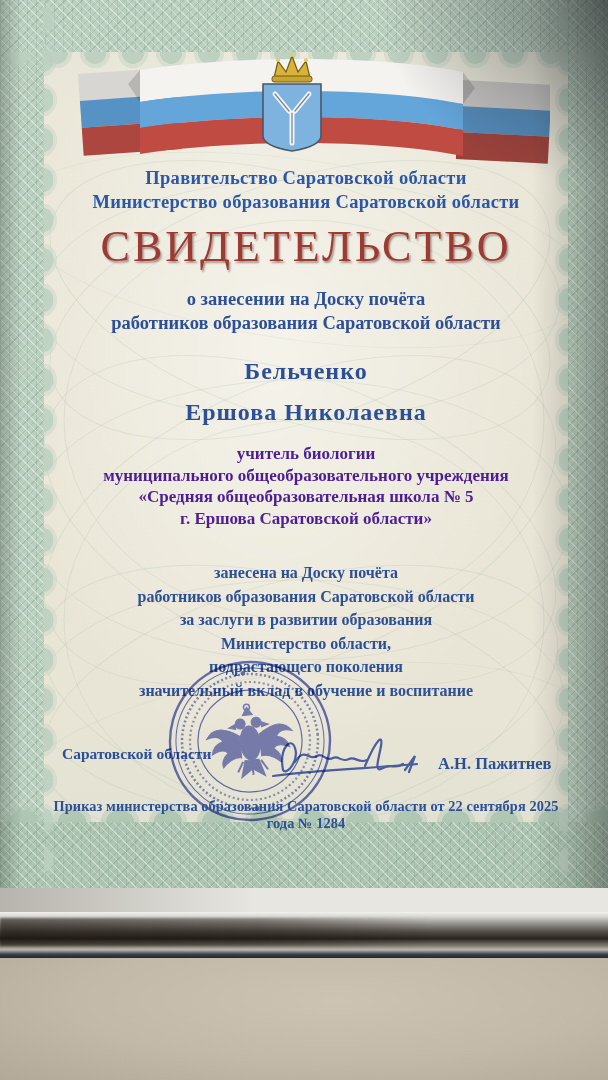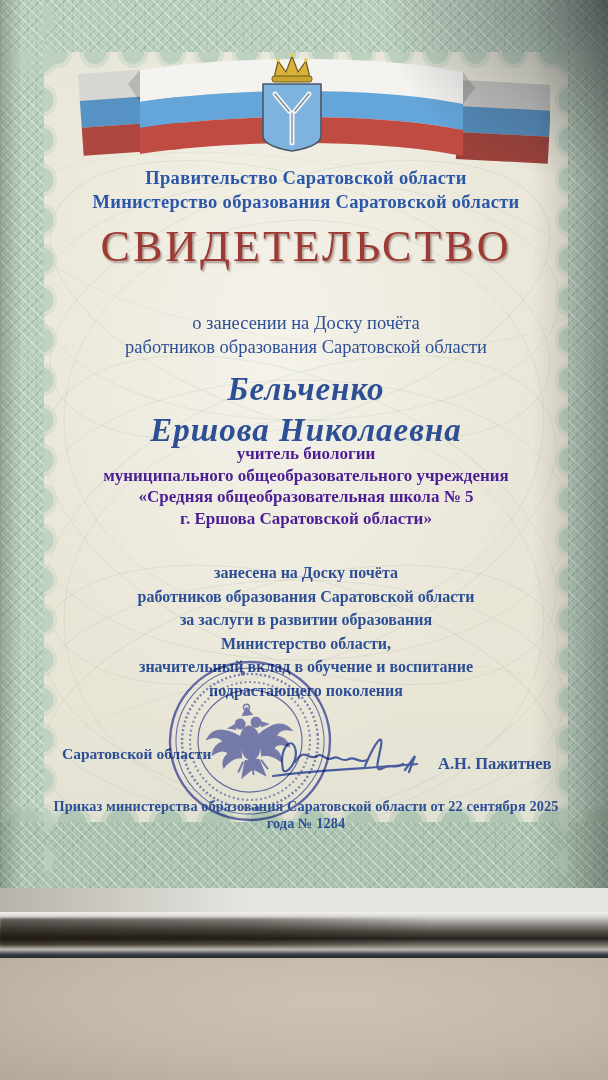--- a/index.html
+++ b/index.html
@@ -50,22 +50,22 @@
     background-size:16px 40px;background-repeat:repeat-y;}
   .scallop-right{right:40px;top:0;width:16px;height:888px;
     background-image:radial-gradient(ellipse 16px 20px at 100% 50%, rgba(188,208,192,.9) 0 58%, rgba(188,208,192,.35) 60% 80%, transparent 82%);
     background-size:16px 40px;background-repeat:repeat-y;}
 
   
   .tcenter{left:44px;width:524px;text-align:center;}
   .issuer{top:166px;color:#2b57a8;font-weight:bold;font-size:18.5px;line-height:24px;letter-spacing:.3px;}
   .cert-title{top:221px;color:#9d3a33;font-weight:normal;font-size:44px;letter-spacing:3px;
     text-shadow:1.5px 2px 2px rgba(70,35,30,.45);}
-  .subtitle{top:288px;color:#2d4f96;font-weight:normal;font-size:18.5px;line-height:23.5px;margin-top:24px;}
-  .recipient{top:369px;color:#2d4f96;font-weight:bold;font-size:33px;line-height:41px;letter-spacing:1px;font-style:italic;}
+  .subtitle{top:288px;color:#2d4f96;font-weight:bold;font-size:18.5px;line-height:23.5px;}
+  .recipient{top:351px;color:#2d4f96;font-weight:bold;font-size:24px;line-height:41px;letter-spacing:1px;}
   .position{top:443px;color:#4c1d95;font-weight:bold;font-size:17px;line-height:21.6px;}
   .bodytxt{top:561px;color:#2d4f96;font-weight:bold;font-size:16px;line-height:23.6px;}
   .signer-role{left:62px;top:744px;color:#2d4f96;font-weight:bold;font-size:15.5px;line-height:19.5px;}
   .signer-name{left:438px;top:754px;color:#2d4f96;font-weight:bold;font-size:16.5px;}
   .order-ref{top:798px;color:#2d4f96;font-weight:bold;font-size:14.3px;letter-spacing:.1px;}
 
   
   .stamp{left:165px;top:657px;width:170px;height:168px;opacity:.82;mix-blend-mode:multiply;
     transform:rotate(-6deg);}
   .signature{left:265px;top:718px;width:165px;height:78px;opacity:.9;mix-blend-mode:multiply;}
@@ -180,22 +180,22 @@
     <div>муниципального общеобразовательного учреждения</div>
     <div>«Средняя общеобразовательная школа № 5</div>
     <div>г. Ершова Саратовской области»</div>
   </div>
 
   <div class="abs tcenter bodytxt">
     <div>занесена на Доску почёта</div>
     <div>работников образования Саратовской области</div>
     <div>за заслуги в развитии образования</div>
     <div>Министерство области,</div>
+    <div>подрастающего поколения</div>
     <div>значительный вклад в обучение и воспитание</div>
-    <div>подрастающего поколения</div>
   </div>
 
   <div class="abs signer-role">
     <div>Саратовской области</div>
   </div>
   <div class="abs signer-name">А.Н. Пажитнев</div>
 
   <svg class="abs stamp" viewBox="0 0 170 168">
     <g fill="none" stroke="#4b55b3">
       <ellipse cx="85" cy="84" rx="80" ry="79" stroke-width="2.4"></ellipse>

